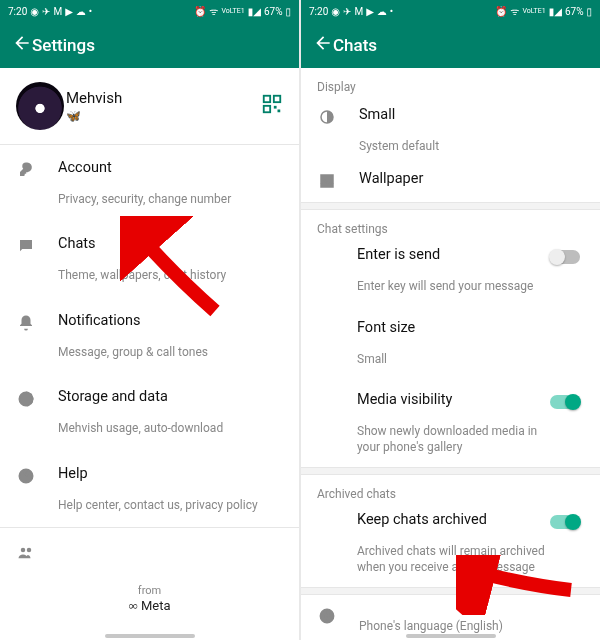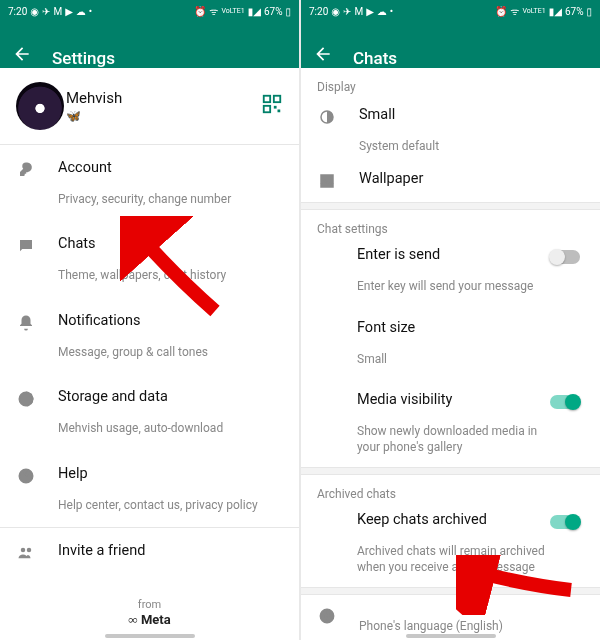--- a/index.html
+++ b/index.html
@@ -1,37 +1,37 @@
 <!DOCTYPE html>
 <html><head>
 <meta charset="utf-8">
 <style>
   *{box-sizing:border-box;margin:0;padding:0;font-family:Roboto,-apple-system,Arial,sans-serif}
   body{background:#e8e8e8;width:600px;height:640px;display:flex;gap:2px;overflow:hidden}
   .phone{flex:1;background:#fff;display:flex;flex-direction:column;position:relative;min-width:0}
   .status-bar{height:22px;background:#008069;color:#fff;display:flex;align-items:center;justify-content:space-between;padding:0 8px;font-size:10px}
   .status-left,.status-right{display:flex;align-items:center;gap:3px}
   .status-left span,.status-right span{display:inline-flex;align-items:center}
-  .app-bar{height:46px;background:#008069;color:#fff;display:flex;align-items:flex-end;padding:0 12px;gap:20px}
+  .app-bar{height:46px;background:#008069;color:#fff;display:flex;align-items:center;padding:0 12px;}
   .app-bar .title{font-size:17px;font-weight:500}
   .content{flex:1;overflow:hidden;background:#fff}
   .profile-row{display:flex;align-items:center;padding:14px 16px;gap:2px}
   .avatar{width:48px;height:48px;border-radius:50%;background:radial-gradient(circle at 50% 55%, #fff 0 12%, #2a1a3a 14% 60%, #0a0510 62% 100%);flex:none}
   .profile-info{flex:1}
   .profile-name{font-size:15px;color:#111}
   .profile-sub{font-size:12px;margin-top:2px}
   .qr{color:#008069;font-size:18px}
   .divider{height:1px;background:#e6e6e6;margin:0}
   .list-item{display:flex;align-items:flex-start;padding:14px 16px;gap:22px}
   .list-item .ic{width:20px;flex:none;color:#8a8a8a;margin-top:2px;display:flex;justify-content:center}
   .list-item .txts{flex:1;min-width:0}
   .li-title{font-size:14.5px;color:#111;line-height:1.3}
   .li-sub{font-size:12px;color:#888;margin-top:14px;line-height:1.3}
-  .from{ text-align:center;font-size:11px;color:#888;margin-top:22px}
-  .meta{text-align:center;font-size:13px;font-weight:700;color:#222;margin-top:1px}
+  .from{ text-align:center;font-size:11px;color:#888;margin-top:8px}
+  .meta{text-align:center;font-size:13px;font-weight:400;color:#222;margin-top:1px}
   .section-head{font-size:12px;color:#888;padding:12px 16px 6px}
   .toggle-row{display:flex;align-items:flex-start;padding:12px 20px 12px 56px;gap:4px}
   .toggle-row .txts{flex:1}
   .switch{width:30px;height:14px;border-radius:10px;position:relative;top:4px;flex:none}
   .switch::after{content:"";position:absolute;width:16px;height:16px;border-radius:50%;top:-1px;background:#fff;box-shadow:0 1px 2px rgba(0,0,0,.3)}
   .switch.off{background:#bdbdbd}.switch.off::after{left:-1px;background:#eee}
   .switch.on{background:#7fd8c6}.switch.on::after{right:-1px;background:#00a884}
   .thin-div{height:8px;background:#f3f3f3;border-top:1px solid #e6e6e6;border-bottom:1px solid #e6e6e6}
   .nav-handle{position:absolute;bottom:2px;left:50%;transform:translateX(-50%);width:90px;height:4px;border-radius:2px;background:#c7c7c7}
   .arrow{position:absolute;pointer-events:none}
@@ -156,23 +156,20 @@
     <div class="divider"></div>
 
     <div class="list-item">
       <span class="ic">
           <svg viewBox="0 0 24 24">
             <circle cx="8" cy="8" r="3"></circle>
             <circle cx="16" cy="8" r="3"></circle>
             <path d="M2 19c0-3 3-5 6-5s6 2 6 5zm10 0c0-2 1-3.5 2.5-4.3 1 .2 3.5 1.3 3.5 4.3z"></path>
           </svg>
         </span>
-      <div class="txts">
-          <div class="li-title">Invite a friend</div>
-        </div>
     </div>
 
     <div class="from">from</div>
     <div class="meta"><span style="font-family:serif">∞ </span><span>Meta</span></div>
   </div>
 
   <div class="arrow" style="left:120px;top:216px">
     <svg width="110" height="110">
         <defs>
           <marker id="ah1" markerWidth="8" markerHeight="8" refX="2" refY="4" orient="auto">

